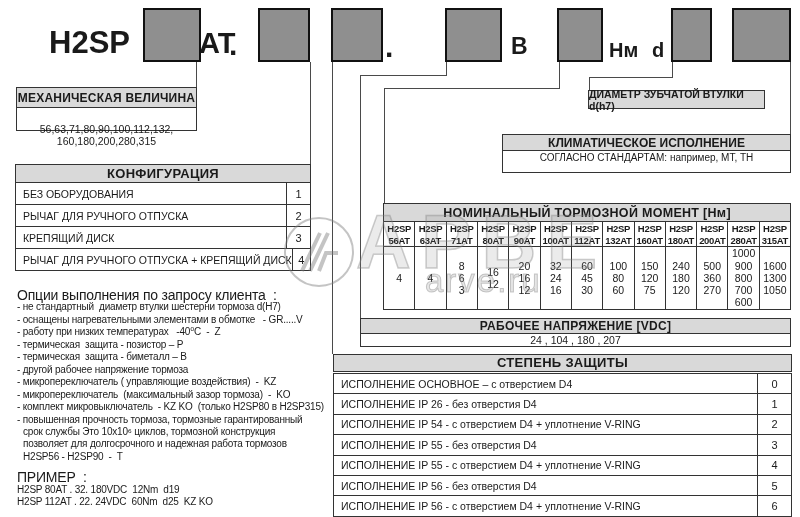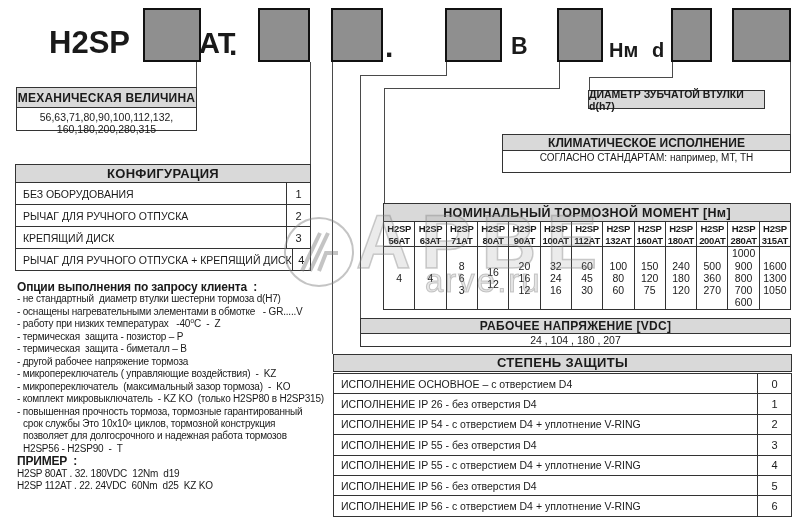--- a/index.html
+++ b/index.html
@@ -21,21 +21,21 @@
   .t-d{left:652px;top:39px;font-size:20px;}
   
   .vline{position:absolute;width:1px;background:#4a4a4a;}
   .hline{position:absolute;height:1px;background:#4a4a4a;}
   
   .lbox{position:absolute;border:1px solid #333;box-sizing:border-box;background:#fff;}
   .hdr{display:flex;align-items:center;justify-content:center;font-weight:bold;background:#d9d9d9;border-bottom:1px solid #333;box-sizing:border-box;}
   
   .mech{left:16px;top:87px;width:181px;height:44px;}
   .mech .hdr{height:20px;font-size:12px;letter-spacing:.2px;}
-  .mech-vals{font-size:10.5px;text-align:center;line-height:11.5px;padding-top:4px;}
+  .mech-vals{font-size:10.5px;text-align:center;line-height:11.5px;padding-top:16px;}
   
   .diam{left:588px;top:90px;width:177px;height:19px;background:#d9d9d9;display:flex;align-items:center;justify-content:center;font-weight:bold;font-size:10.5px;}
   
   .clim{left:502px;top:134px;width:289px;height:39px;}
   .clim .hdr{height:16px;font-size:12px;}
   .clim-sub{height:13px;display:flex;align-items:center;justify-content:center;font-size:10px;}
   
   .cfg{left:15px;top:164px;width:296px;height:107px;}
   .cfg .hdr{height:18px;font-size:13px;letter-spacing:.3px;}
   .cfg-row{display:flex;height:22px;border-bottom:1px solid #333;box-sizing:border-box;}
@@ -56,21 +56,21 @@
   .volt-vals{height:12px;display:flex;align-items:center;justify-content:center;font-size:10.5px;}
   
   .prot-hdr{left:333px;top:354px;width:459px;height:18px;display:flex;justify-content:center;font-weight:bold;font-size:13px;letter-spacing:.3px;background:#d9d9d9;}
   .prot{left:333px;top:373px;width:459px;border-top:1px solid #333;}
   .prot-row{display:flex;height:20.4px;border:1px solid #333;border-top:none;box-sizing:border-box;background:#fff;}
   .prot-label{flex:1;display:flex;align-items:center;padding-left:7px;font-size:10.5px;border-right:1px solid #333;box-sizing:border-box;white-space:nowrap;}
   .prot-num{width:33px;display:flex;align-items:center;justify-content:center;font-size:11px;}
   
   .opts{position:absolute;left:17px;top:281px;width:330px;}
   .opt-line{font-size:10px;line-height:12.45px;white-space:pre;letter-spacing:-.2px;}
-  .opt-bold{font-weight:bold;font-size:12px;}
+  .opt-bold{font-weight:normal;font-size:14px;margin-top:8px;}
   .opt-cont{padding-left:6px;}
   
   .wm{position:absolute;left:0;top:0;width:800px;height:517px;pointer-events:none;z-index:5;}
   .wm-circle{position:absolute;left:284px;top:217px;width:70px;height:70px;border:2px solid rgba(125,125,125,.45);border-radius:50%;box-sizing:border-box;}
   .wm-text{position:absolute;left:356px;top:198px;font-size:76px;font-weight:bold;letter-spacing:10px;color:rgba(130,130,130,.16);-webkit-text-stroke:1.5px rgba(125,125,125,.38);}
   .wm-site{position:absolute;left:425px;top:262px;font-size:33px;color:rgba(130,130,130,.2);-webkit-text-stroke:1px rgba(125,125,125,.4);letter-spacing:2px;}
 </style>
 </head>
 <body>
 

